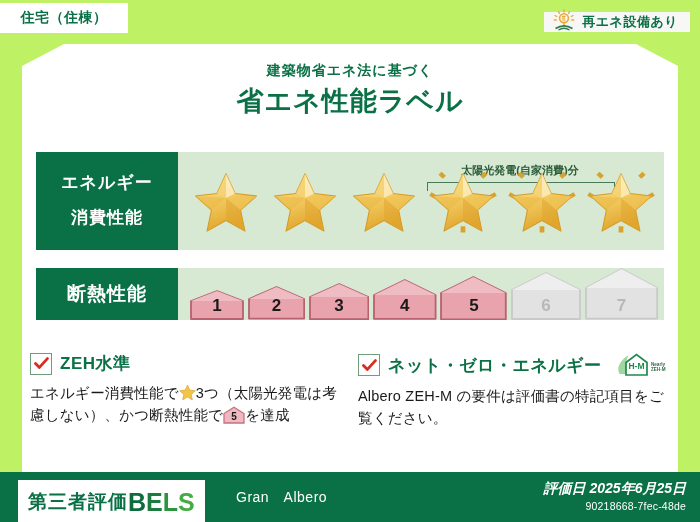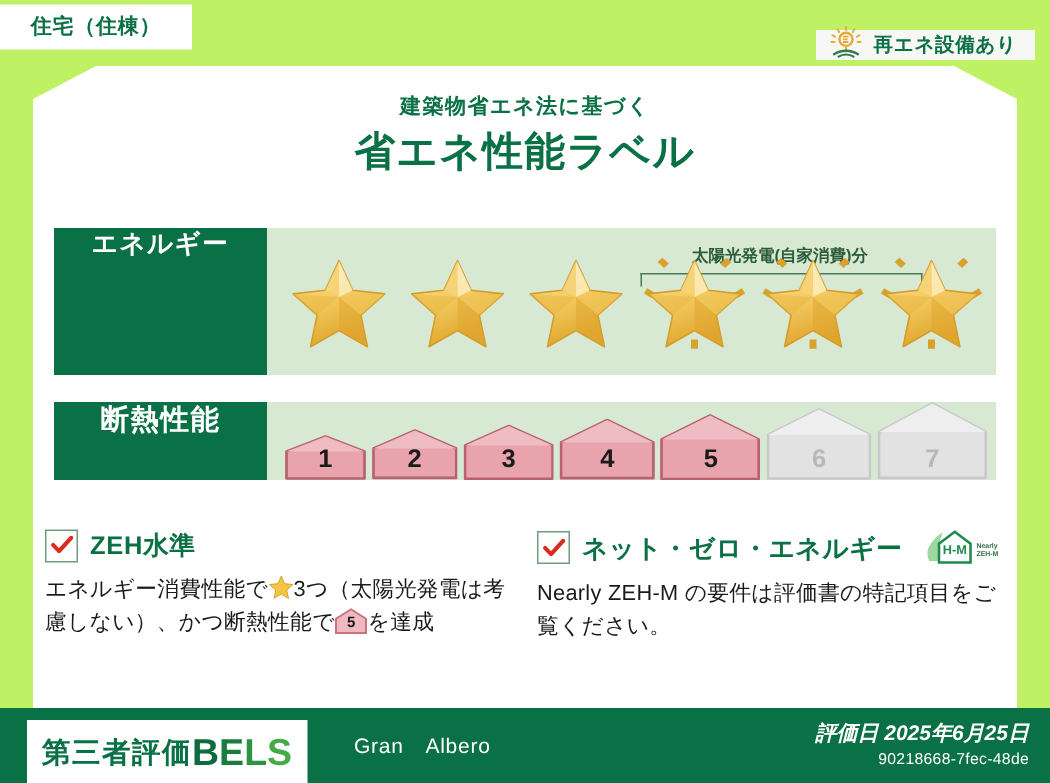--- a/index.html
+++ b/index.html
@@ -18,41 +18,41 @@
   }
 
   
   .doc-type-tag{
     position:absolute;left:0px;top:3px;width:128px;height:30px;
     background:#ffffff;display:flex;align-items:center;justify-content:center;
     color:#0a7045;font-weight:bold;font-size:14px;letter-spacing:.5px;
   }
   
   .renewable-tag{
-    position:absolute;right:10px;top:20px;height:20px;
+    position:absolute;right:10px;top:12px;height:20px;
     background:#f7f7f5;display:flex;align-items:center;gap:6px;
     padding:0 12px 0 8px;
   }
   .renewable-tag .txt{color:#0a7045;font-weight:bold;font-size:13px;letter-spacing:.5px;}
 
   
   .sub-title{
     position:absolute;left:0;right:0;top:62px;text-align:center;
     color:#0a7045;font-weight:bold;font-size:14px;letter-spacing:1px;
   }
   .main-title{
     position:absolute;left:0;right:0;top:83px;text-align:center;
     color:#0a7045;font-weight:bold;font-size:27px;letter-spacing:1px;
   }
 
   
   .row{position:absolute;display:flex;align-items:stretch;}
   .row-label{
     background:#0a7045;color:#fff;display:flex;flex-direction:column;
-    align-items:center;justify-content:flex-start;font-weight:bold;
+    align-items:center;justify-content:center;font-weight:bold;
     font-size:17px;line-height:1.35;letter-spacing:1px;gap:12px;
   }
   .row-body{background:#d7e8d3;position:relative;flex:1;}
 
   #energy-row{left:36px;top:152px;width:628px;height:98px;}
   #energy-row .row-label{width:142px;}
   #insul-row{left:36px;top:268px;width:628px;height:52px;}
   #insul-row .row-label{width:142px;font-size:19px;}
 
   
@@ -161,20 +161,21 @@
     </span>
     <span class="txt">再エネ設備あり</span>
   </div>
 
   <div class="sub-title">建築物省エネ法に基づく</div>
   <div class="main-title">省エネ性能ラベル</div>
 
   <div class="row" id="energy-row">
     <div class="row-label">
       <span>エネルギー</span>
+      <span>消費性能</span>
     </div>
     <div class="row-body">
       <div class="solar-bracket">
         <div class="bline"></div>
         <div class="btxt">太陽光発電(自家消費)分</div>
       </div>
       <div class="stars" id="stars-container">
           <div class="star-slot">
             <svg class="star-svg" viewBox="0 0 72 72">
               <defs>
@@ -390,21 +391,21 @@
       <span class="zehm-logo">
         <svg width="52" height="26" viewBox="0 0 52 26">
           <path d="M3.5 22 Q0.5 16 4.5 10.5 Q8.5 5 12.5 3 Q9 10 10.5 22 Z" fill="#8fd08f" opacity="0.85"></path>
           <path d="M10 23 L10 10.5 L20.5 2.5 L31 10.5 L31 23 Z" fill="#ffffff" stroke="#1f8a4c" stroke-width="1.7"></path>
           <text x="20.5" y="17" font-family="Liberation Sans, sans-serif" font-size="8.5" font-weight="bold" fill="#1f8a4c" text-anchor="middle">H-M</text>
           <text x="35" y="13.5" font-family="Liberation Sans, sans-serif" font-size="4.6" font-weight="bold" fill="#2f6b46">Nearly</text>
           <text x="35" y="18.5" font-family="Liberation Sans, sans-serif" font-size="4.6" font-weight="bold" fill="#2f6b46">ZEH-M</text>
         </svg>
       </span>
     </div>
-    <div class="crit-body">Nearly ZEH-M の要件は評価書の特記項目をご覧ください。</div>
+    <div class="crit-body">Albero ZEH-M の要件は評価書の特記項目をご覧ください。</div>
   </div>
 
   <div class="footer">
     <div class="bels-plate">
       <span class="bels-jp">第三者評価</span>
       <span class="bels-word" id="bels-word">
           <span>B</span>
           <span>E</span>
           <span>L</span>
           <span>S</span>

